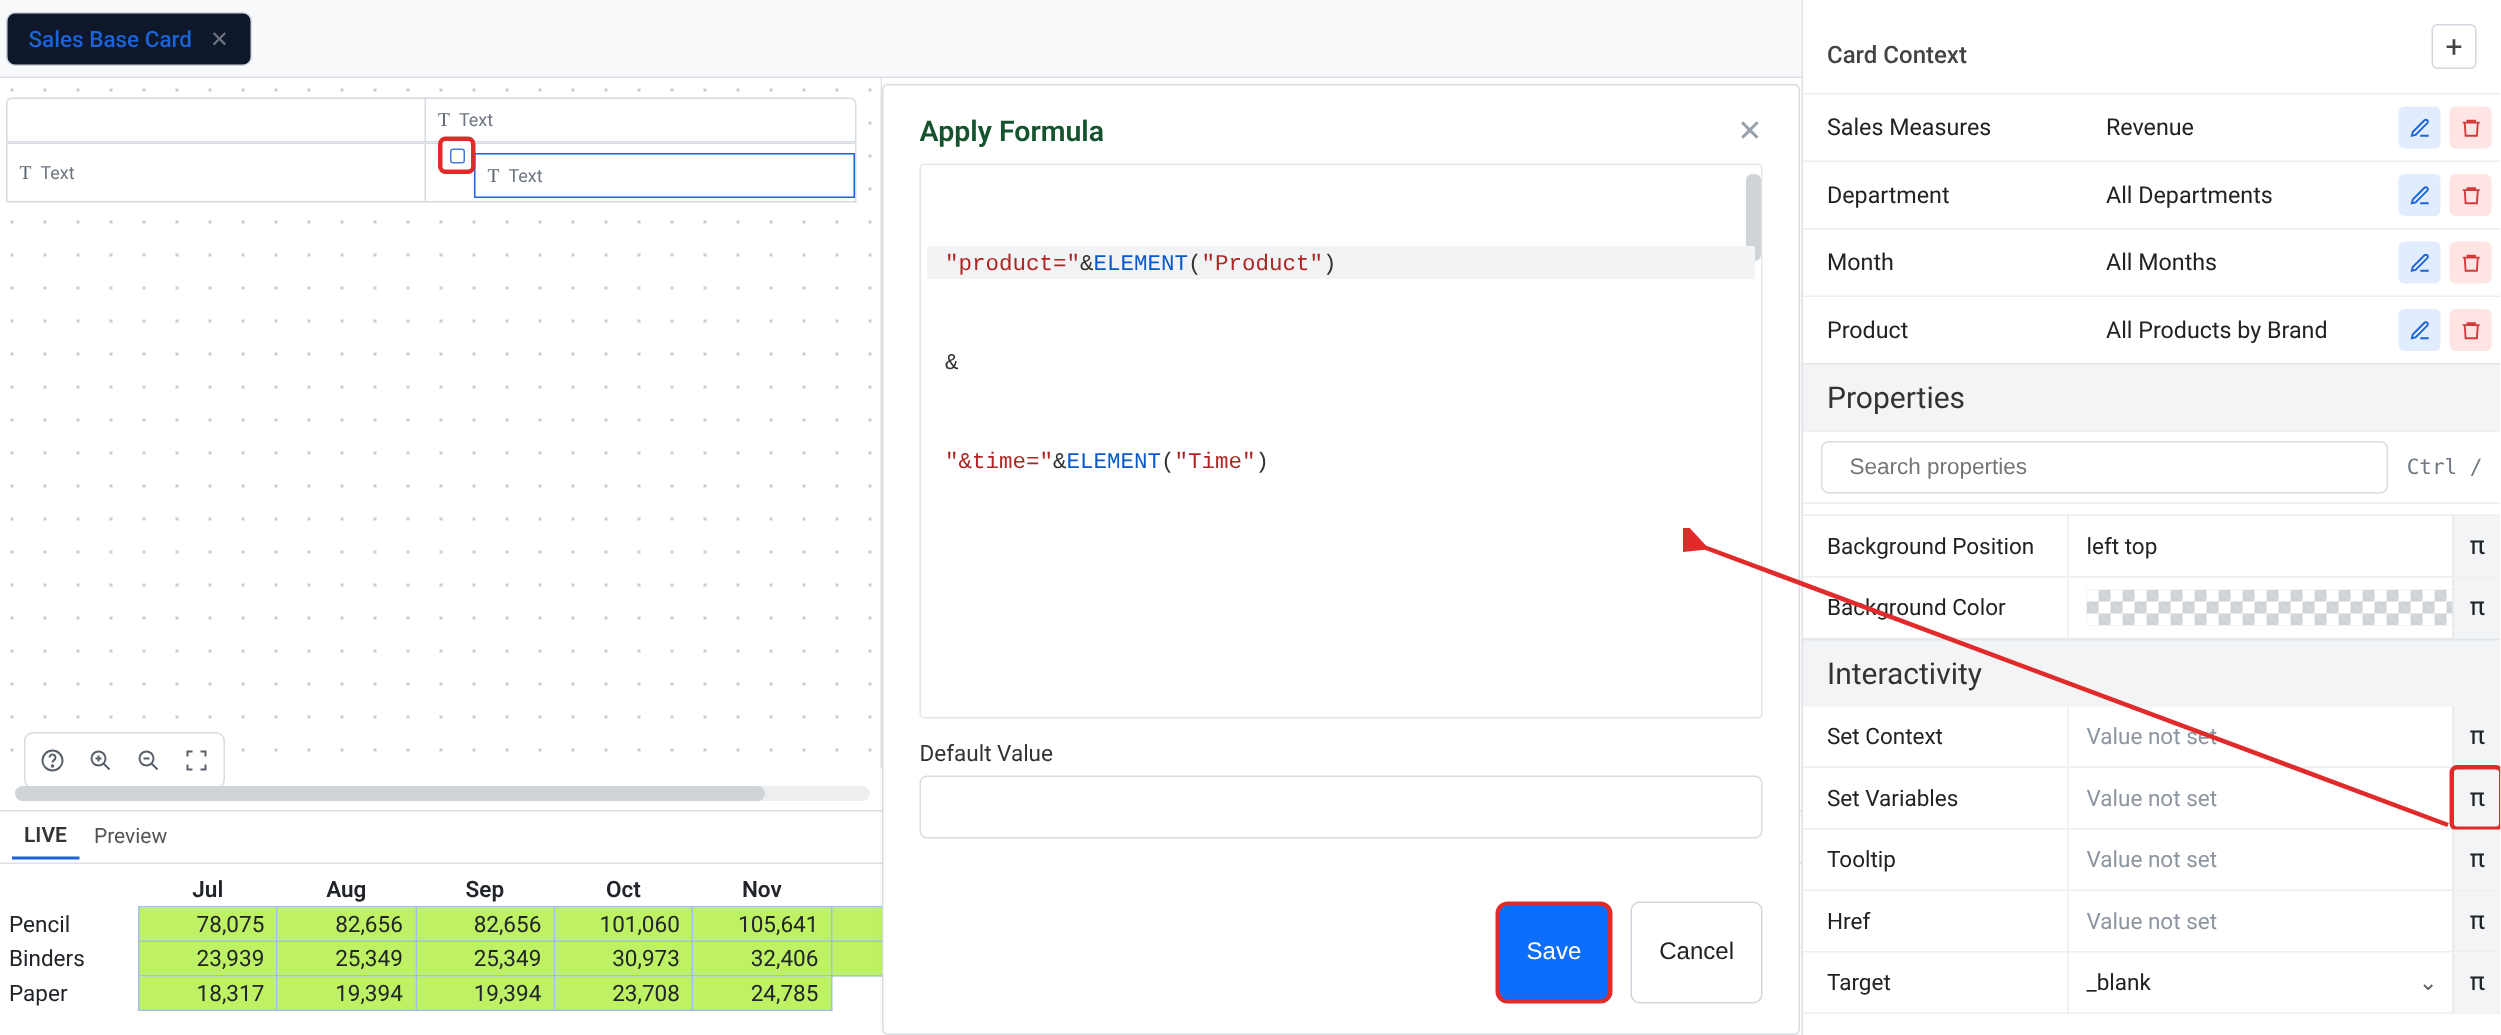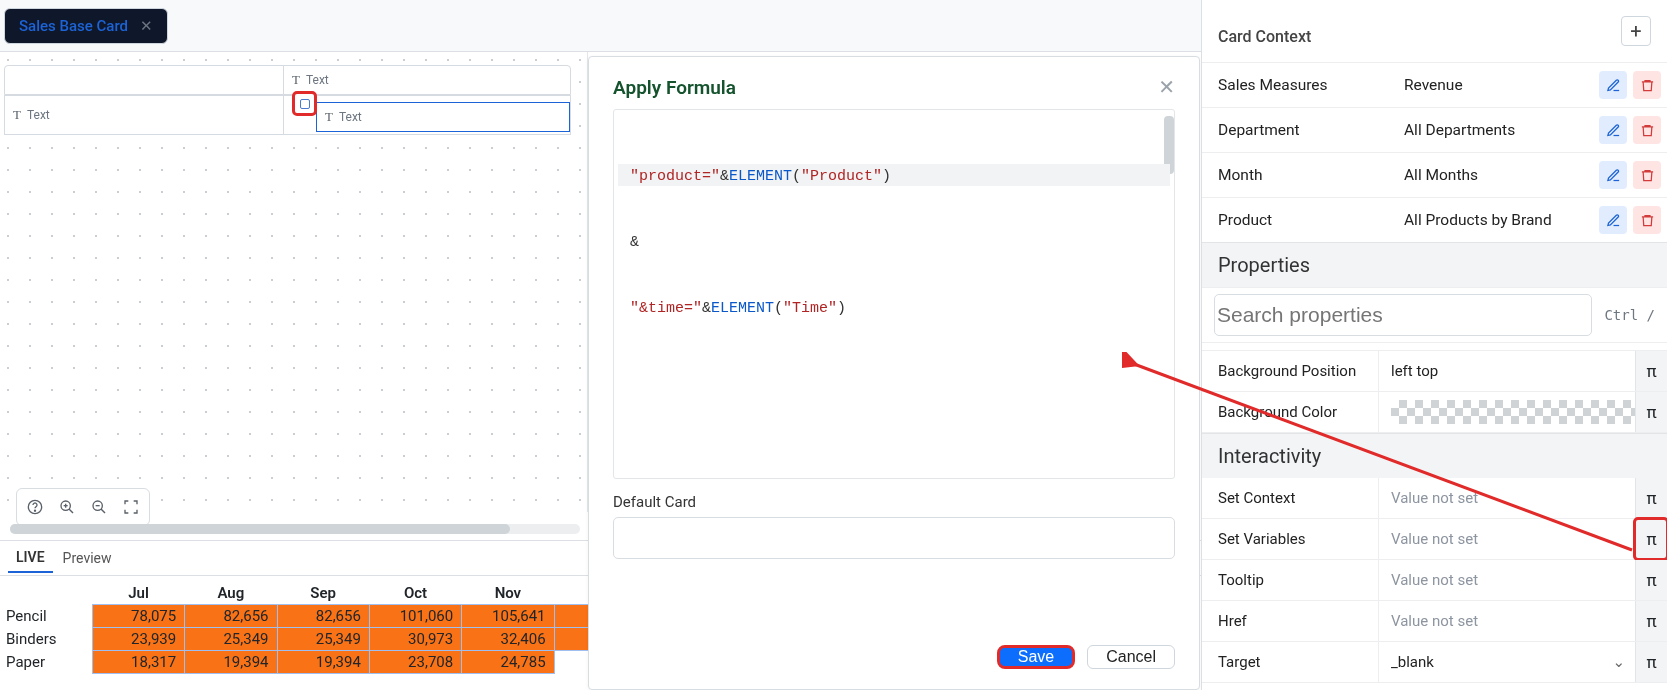--- a/index.html
+++ b/index.html
@@ -156,21 +156,21 @@
     border-collapse: collapse;
   }
   .data-table th, .data-table td {
     text-align: right;
     padding: 2px 8px;
     min-width: 88px;
   }
   .data-table th { font-weight: 600; text-align:center;}
   .data-table td.rowhdr { text-align: left; min-width: 72px; padding-left:6px;}
   .data-table td.filled {
-    background: #f97316;
+    background: #bef264;
     border: 1px solid #9fbff0;
   }
 
   
   .formula-panel {
     position: absolute;
     top: 56px;
     left: 588px;
     width: 612px;
     height: 634px;
@@ -223,21 +223,21 @@
     border: 1px solid #d8dde2;
     border-radius: 5px;
     padding: 0 10px;
   }
   .formula-footer {
     display:flex; justify-content:flex-end; gap:12px;
     padding: 20px 24px 20px 24px;
     margin-top:auto;
   }
   .btn {
-    padding: 0 18px;
+    padding: 22px 18px;
     border-radius: 6px;
     font-size: 16px;
     border:1px solid transparent;
     cursor:pointer;
   }
   .btn-primary {
     background: #0d6efd;
     color:#fff;
     border: 3px solid #e12a2a;
     border-radius:8px;
@@ -296,22 +296,22 @@
   }
   .search-row {
     display:flex; align-items:center; gap:8px;
     padding: 6px 8px 6px 12px;
     border-top:1px solid #eceef0;
     border-bottom:1px solid #eceef0;
   }
   .search-input {
     flex:1;
     border:1px solid #d8dde2; border-radius:5px;
-    padding: 8px 2px;
-    font-size:21px; color:#7a828c;
+    padding: 8px 18px;
+    font-size:15px; color:#7a828c;
   }
   .kbd {
     font-family: monospace; color:#6f7780; padding:2px 4px; font-size:14px;
   }
 
   .prop-row {
     display:flex; align-items:center;
     border-bottom:1px solid #eceef0;
     min-height:40px;
   }
@@ -482,21 +482,21 @@
   </div>
   <div class="code-area">
     <div class="code-scroll-ind"></div>
     <div class="code-highlight"></div>
     <div class="code-content">
       <div class="code-line"><span class="str">"product="</span><span class="op">&amp;</span><span class="fn">ELEMENT</span><span class="op">(</span><span class="str">"Product"</span><span class="op">)</span></div>
       <div class="code-line"><span class="op">&amp;</span></div>
       <div class="code-line"><span class="str">"&amp;time="</span><span class="op">&amp;</span><span class="fn">ELEMENT</span><span class="op">(</span><span class="str">"Time"</span><span class="op">)</span></div>
     </div>
   </div>
-  <div class="default-label">Default Card</div>
+  <div class="default-label">Default Value</div>
   <input class="default-input" style="">
   <div class="formula-footer">
     <button class="btn btn-primary">Save</button>
     <button class="btn btn-secondary">Cancel</button>
   </div>
 </div>
 
 <div class="sidebar">
   <div class="sb-header">
     <h4>Card Context</h4>

